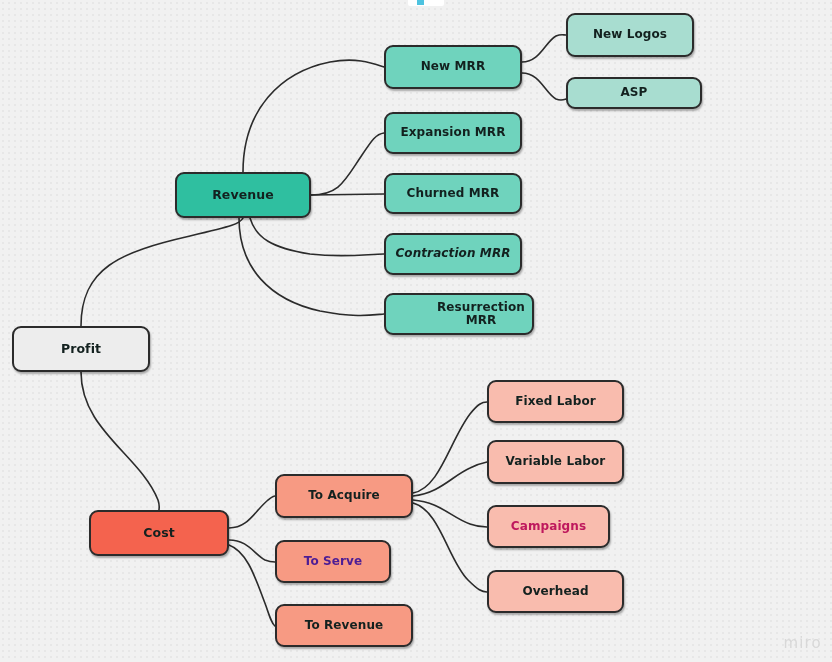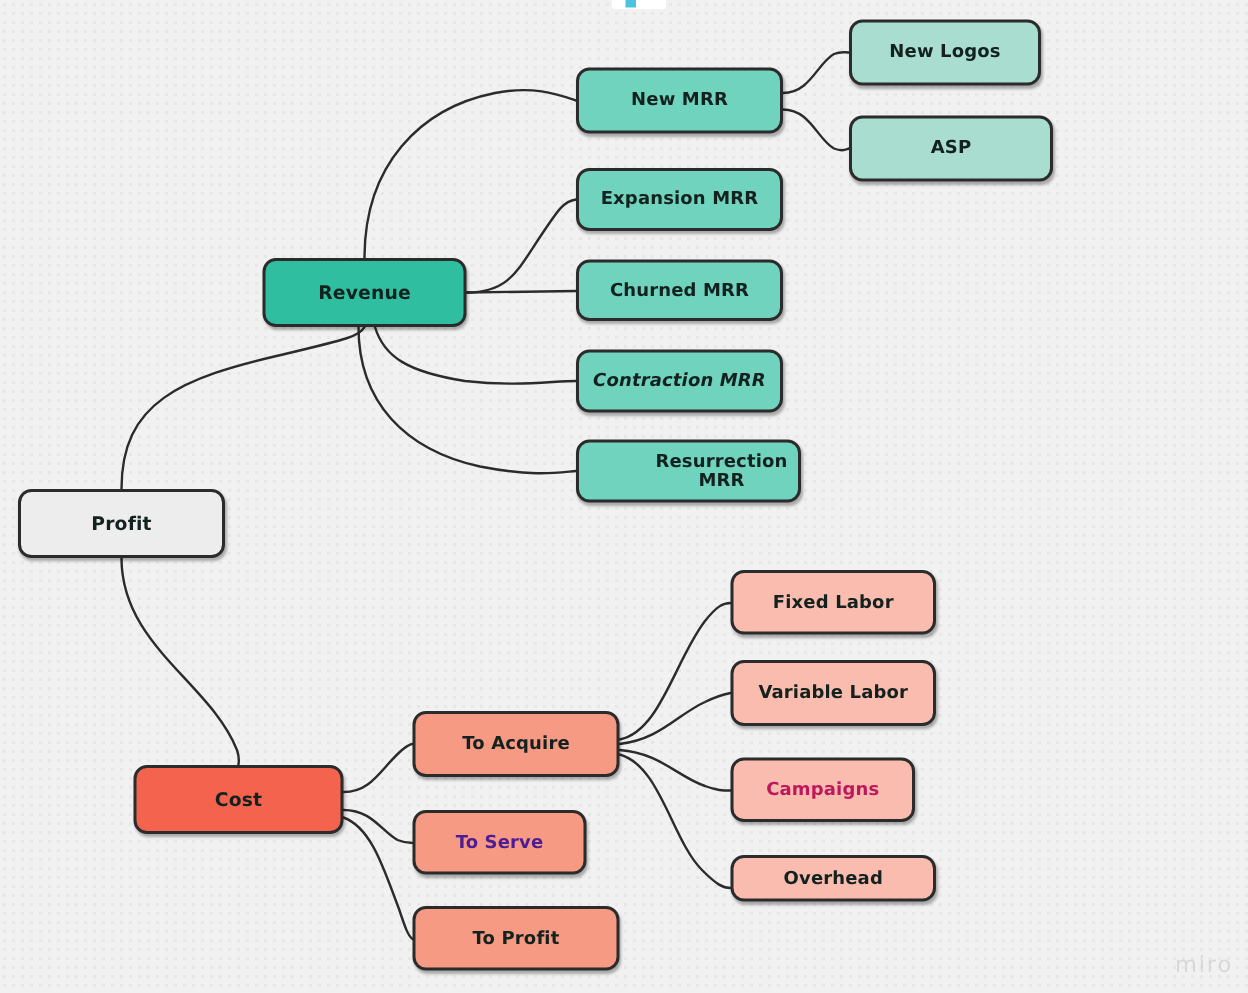--- a/index.html
+++ b/index.html
@@ -121,42 +121,42 @@
       </div>
       <div class="node lvl-2" style="left: 384px; top: 233px; width: 138px; height: 42px; background: rgb(111, 211, 189); color: rgb(19, 33, 31); font-style: italic;">
         <span class="label">Contraction MRR</span>
       </div>
       <div class="node lvl-2" style="left: 384px; top: 293px; width: 150px; height: 42px; background: rgb(111, 211, 189); color: rgb(19, 33, 31); padding-left: 44px;">
         <span class="label">Resurrection MRR</span>
       </div>
       <div class="node lvl-3" style="left: 566px; top: 13px; width: 128px; height: 44px; background: rgb(168, 221, 208); color: rgb(19, 33, 31);">
         <span class="label">New Logos</span>
       </div>
-      <div class="node lvl-3" style="left: 566px; top: 77px; width: 136px; height: 44px; background: rgb(168, 221, 208); color: rgb(19, 33, 31);">
+      <div class="node lvl-3" style="left: 566px; top: 77px; width: 136px; height: 32px; background: rgb(168, 221, 208); color: rgb(19, 33, 31);">
         <span class="label">ASP</span>
       </div>
       <div class="node lvl-2" style="left: 275px; top: 474px; width: 138px; height: 44px; background: rgb(247, 154, 131); color: rgb(19, 33, 31);">
         <span class="label">To Acquire</span>
       </div>
       <div class="node lvl-2" style="left: 275px; top: 540px; width: 116px; height: 43px; background: rgb(247, 154, 131); color: #4c1d95;">
         <span class="label">To Serve</span>
       </div>
       <div class="node lvl-2" style="left: 275px; top: 604px; width: 138px; height: 43px; background: rgb(247, 154, 131); color: rgb(19, 33, 31);">
-        <span class="label">To Profit</span>
+        <span class="label">To Revenue</span>
       </div>
       <div class="node lvl-3" style="left: 487px; top: 380px; width: 137px; height: 43px; background: rgb(249, 188, 174); color: rgb(19, 33, 31);">
         <span class="label">Fixed Labor</span>
       </div>
       <div class="node lvl-3" style="left: 487px; top: 440px; width: 137px; height: 44px; background: rgb(249, 188, 174); color: rgb(19, 33, 31);">
         <span class="label">Variable Labor</span>
       </div>
       <div class="node lvl-3" style="left: 487px; top: 505px; width: 123px; height: 43px; background: rgb(249, 188, 174); color: #be185d;">
         <span class="label">Campaigns</span>
       </div>
-      <div class="node lvl-3" style="left: 487px; top: 570px; width: 137px; height: 31px; background: rgb(249, 188, 174); color: rgb(19, 33, 31);">
+      <div class="node lvl-3" style="left: 487px; top: 570px; width: 137px; height: 43px; background: rgb(249, 188, 174); color: rgb(19, 33, 31);">
         <span class="label">Overhead</span>
       </div>
     </div>
 
   <div id="top-marker">
     <span class="dot"></span>
   </div>
 
   <div id="watermark">miro</div>
 </div>

